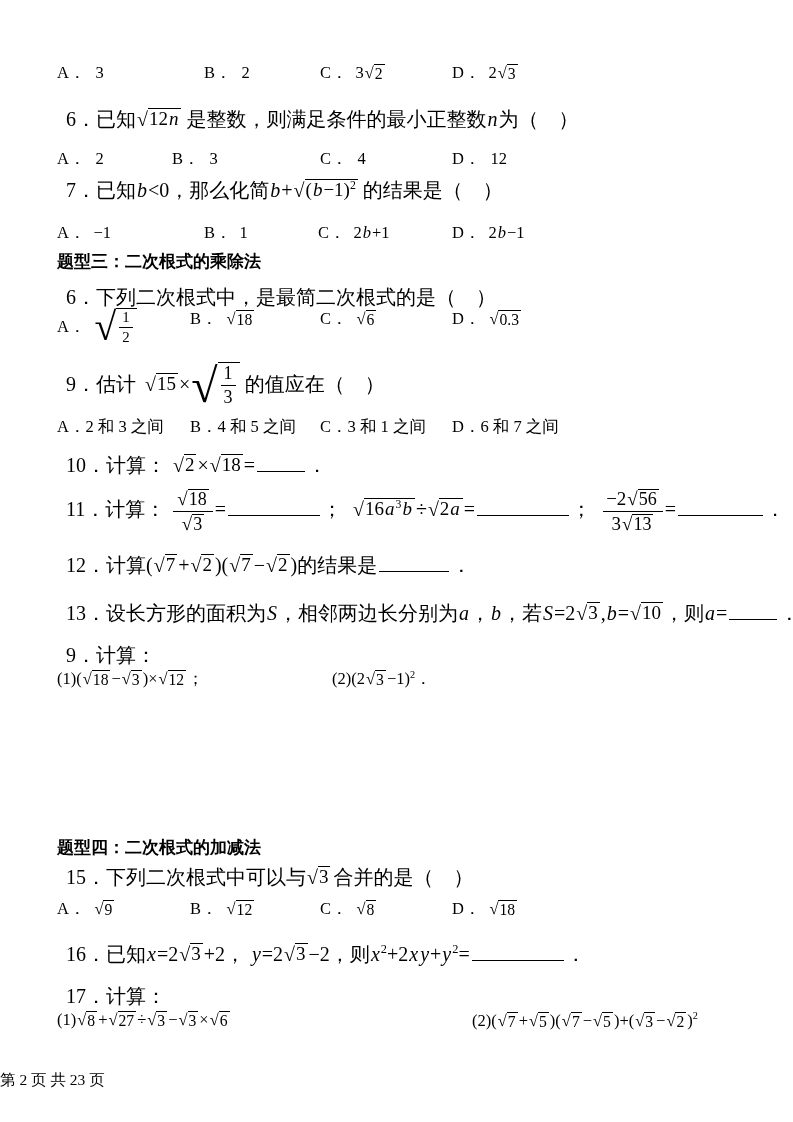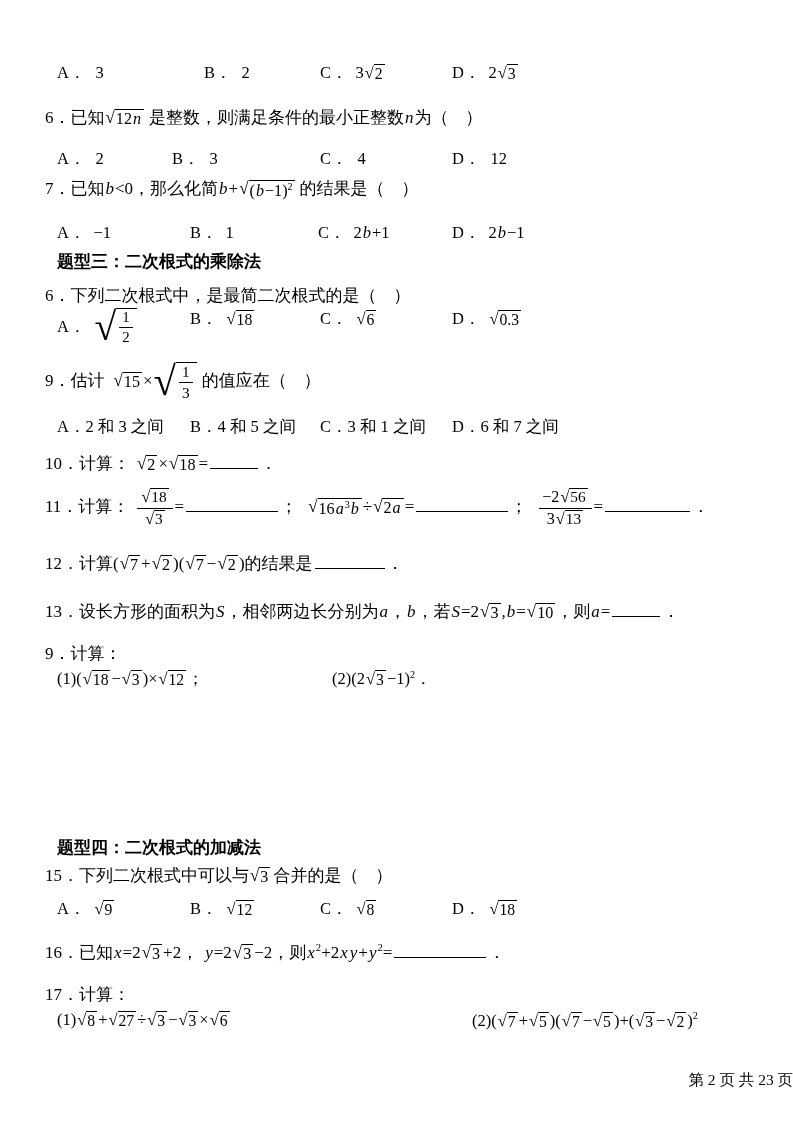--- a/index.html
+++ b/index.html
@@ -1,23 +1,23 @@
 <!DOCTYPE html>
 <html><head>
 <meta charset="utf-8">
 <style>
   *{box-sizing:border-box;margin:0;padding:0;}
   html,body{background:#ffffff;}
   body{width:793px;height:1122px;font-family:"Liberation Serif","DejaVu Serif",serif;color:#000;}
   .page{position:relative;width:793px;height:1122px;background:#fff;overflow:hidden;}
   .row{position:absolute;left:0;width:100%;height:0;}
-  .line{position:absolute;left:45px;top:0;font-size:17px;white-space:nowrap;}
+  .line{position:absolute;left:66px;top:0;font-size:20px;white-space:nowrap;}
   .opt{position:absolute;top:0;font-size:16.5px;white-space:nowrap;}
   .heading{position:absolute;left:57px;top:0;font-family:"Liberation Sans","DejaVu Sans",sans-serif;font-weight:700;font-size:17px;white-space:nowrap;}
-  .footer-line{position:absolute;left:0;top:0;width:100%;text-align:right;font-size:15.5px;}
+  .footer-line{position:absolute;left:0;top:0;width:100%;text-align:left;font-size:15.5px;}
   i{font-style:italic;padding:0 1px;}
   sup{font-size:0.62em;}
   .sp{display:inline-block;}
   .sqrt{display:inline-flex;align-items:flex-start;white-space:nowrap;margin:0 1px;vertical-align:baseline;}
   .rsign{line-height:1.1;}
   .rbar{border-top:1.3px solid #000;line-height:1.1;padding:0 2px 0 1px;font-size:0.95em;}
   .sqrt.tall{vertical-align:middle;}
   .sqrt.tall .rsign{font-size:2.4em;line-height:1.0;}
   .frac{display:inline-flex;flex-direction:column;vertical-align:middle;text-align:center;line-height:1.15;margin:0 2px;font-size:0.95em;}
   .frac>.num{border-bottom:1.3px solid #000;padding:0 3px 1px;}
@@ -58,21 +58,21 @@
 
   <div class="row" style="top:177px">
     <span class="line">7．已知<i>b</i>&lt;0，那么化简<i>b</i>+<span class="sqrt">
           <span class="rsign">√</span>
           <span class="rbar">(<i>b</i>−1)<sup>2</sup></span>
         </span><span class="sp" style="width: 4px;"></span>的结果是（　）</span>
   </div>
 
   <div class="row" style="top:222px">
     <span class="opt" style="left:57px">A．<span class="sp" style="width: 8px;"></span>−1</span>
-    <span class="opt" style="left:190px">B．<span class="sp" style="width: 8px;"></span>1</span>
+    <span class="opt" style="left:204px">B．<span class="sp" style="width: 8px;"></span>1</span>
     <span class="opt" style="left:318px">C．<span class="sp" style="width: 8px;"></span>2<i>b</i>+1</span>
     <span class="opt" style="left:452px">D．<span class="sp" style="width: 8px;"></span>2<i>b</i>−1</span>
   </div>
 
   <div class="row" style="top:250px">
     <span class="heading">题型三：二次根式的乘除法</span>
   </div>
 
   <div class="row" style="top:284px">
     <span class="line">6．下列二次根式中，是最简二次根式的是（　）</span>

